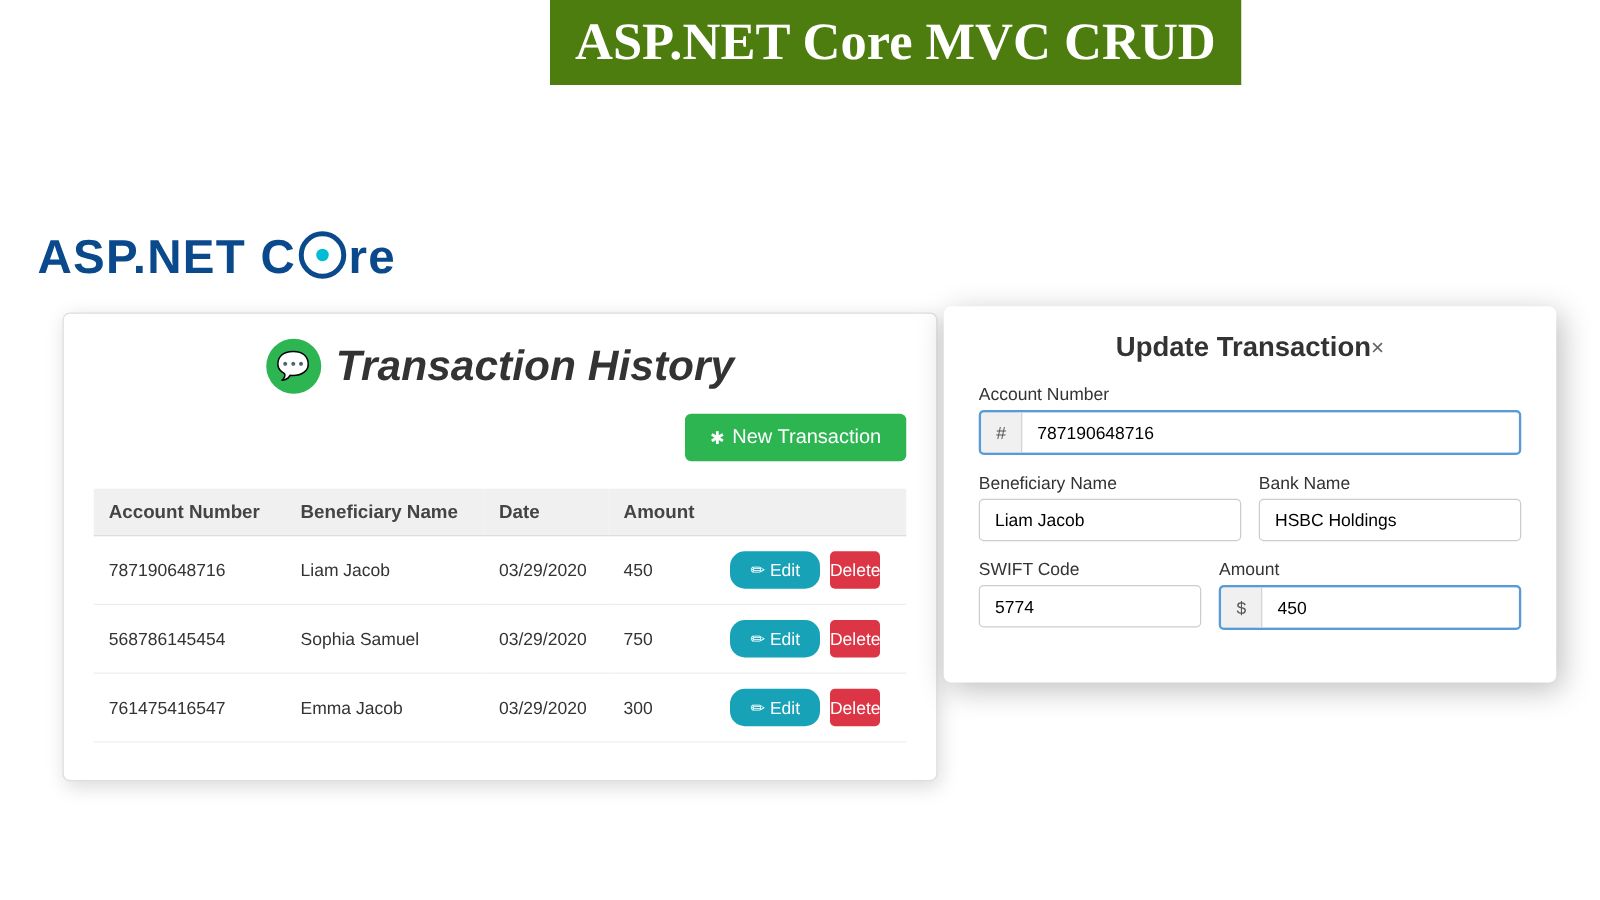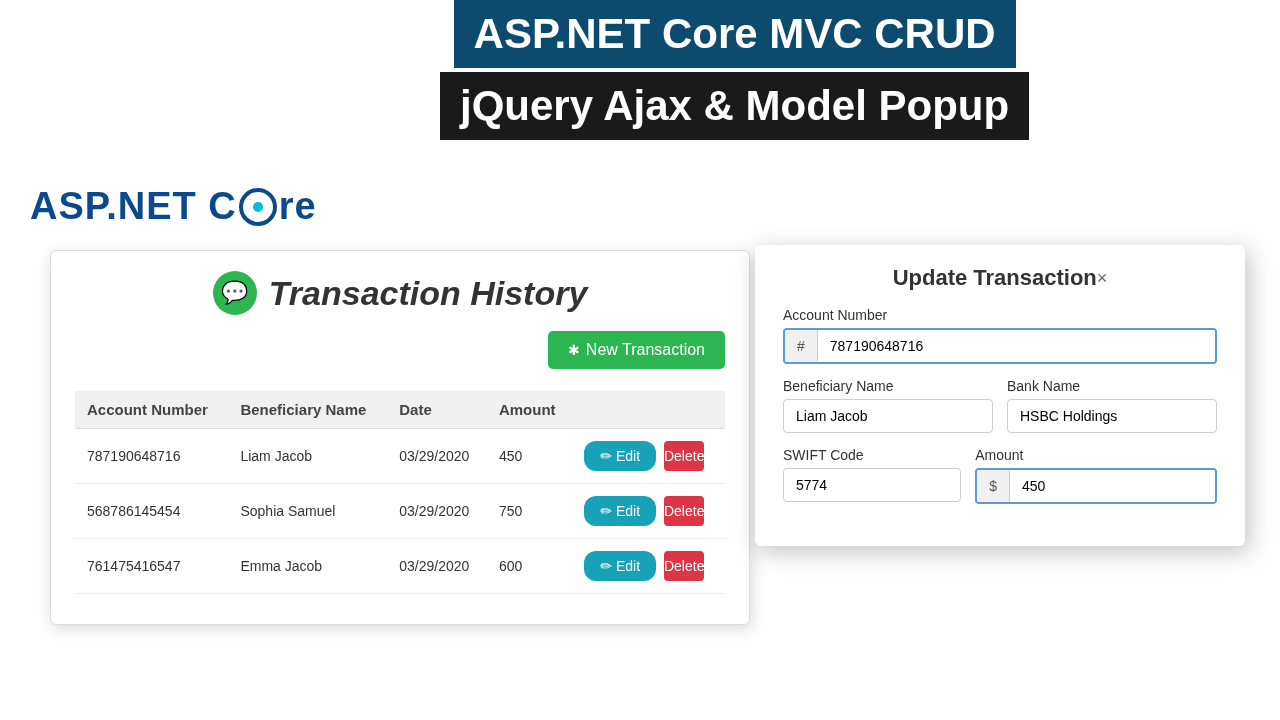--- a/index.html
+++ b/index.html
@@ -16,26 +16,27 @@
     .title-area {
       position: absolute;
       top: 0;
       left: 440px;
       display: flex;
       flex-direction: column;
       align-items: center;
       z-index: 10;
     }
     .title-line1 {
-      background: #0c4a6e;
+      background: #4d7c0f;
       color: #ffffff;
       font-size: 42px;
       font-weight: bold;
       padding: 10px 20px;
       margin-bottom: 4px;
+      font-family: Liberation Serif, serif;
     }
     .title-line2 {
       background: #1a1a1a;
       color: #ffffff;
       font-size: 42px;
       font-weight: bold;
       padding: 10px 20px;
       margin-bottom: 4px;
     }
     .title-line3 {
@@ -45,21 +46,20 @@
       font-weight: bold;
       padding: 10px 20px;
     }
 
     
     .aspnet-logo {
       position: absolute;
       top: 185px;
       left: 30px;
       display: flex;
-      align-items: center;
       z-index: 5;
     }
     .aspnet-logo-text {
       font-size: 38px;
       font-weight: bold;
       color: #0a4a8c;
       letter-spacing: 1px;
     }
     .aspnet-logo-o {
       display: inline-block;
@@ -281,21 +281,20 @@
       font-size: 16px;
       cursor: pointer;
       margin-top: 8px;
     }
   </style>
 </head>
 <body>
 
 <div class="title-area">
   <div class="title-line1">ASP.NET Core MVC CRUD</div>
-  <div class="title-line3">jQuery Ajax &amp; Model Popup</div>
 </div>
 
 <div class="aspnet-logo">
   <span class="aspnet-logo-text">ASP.NET C</span>
   <span class="aspnet-logo-o"></span>
   <span class="aspnet-logo-text">re</span>
 </div>
 
 <div class="transaction-panel">
   <div class="panel-header">
@@ -333,21 +332,21 @@
       <td>750</td>
       <td>
         <button class="edit-btn">✏ Edit</button>
         <button class="delete-btn">Delete</button>
       </td>
     </tr>
         <tr>
       <td>761475416547</td>
       <td>Emma Jacob</td>
       <td>03/29/2020</td>
-      <td>600</td>
+      <td>300</td>
       <td>
         <button class="edit-btn">✏ Edit</button>
         <button class="delete-btn">Delete</button>
       </td>
     </tr>
       </tbody>
   </table>
 </div>
 
 <div class="modal">

